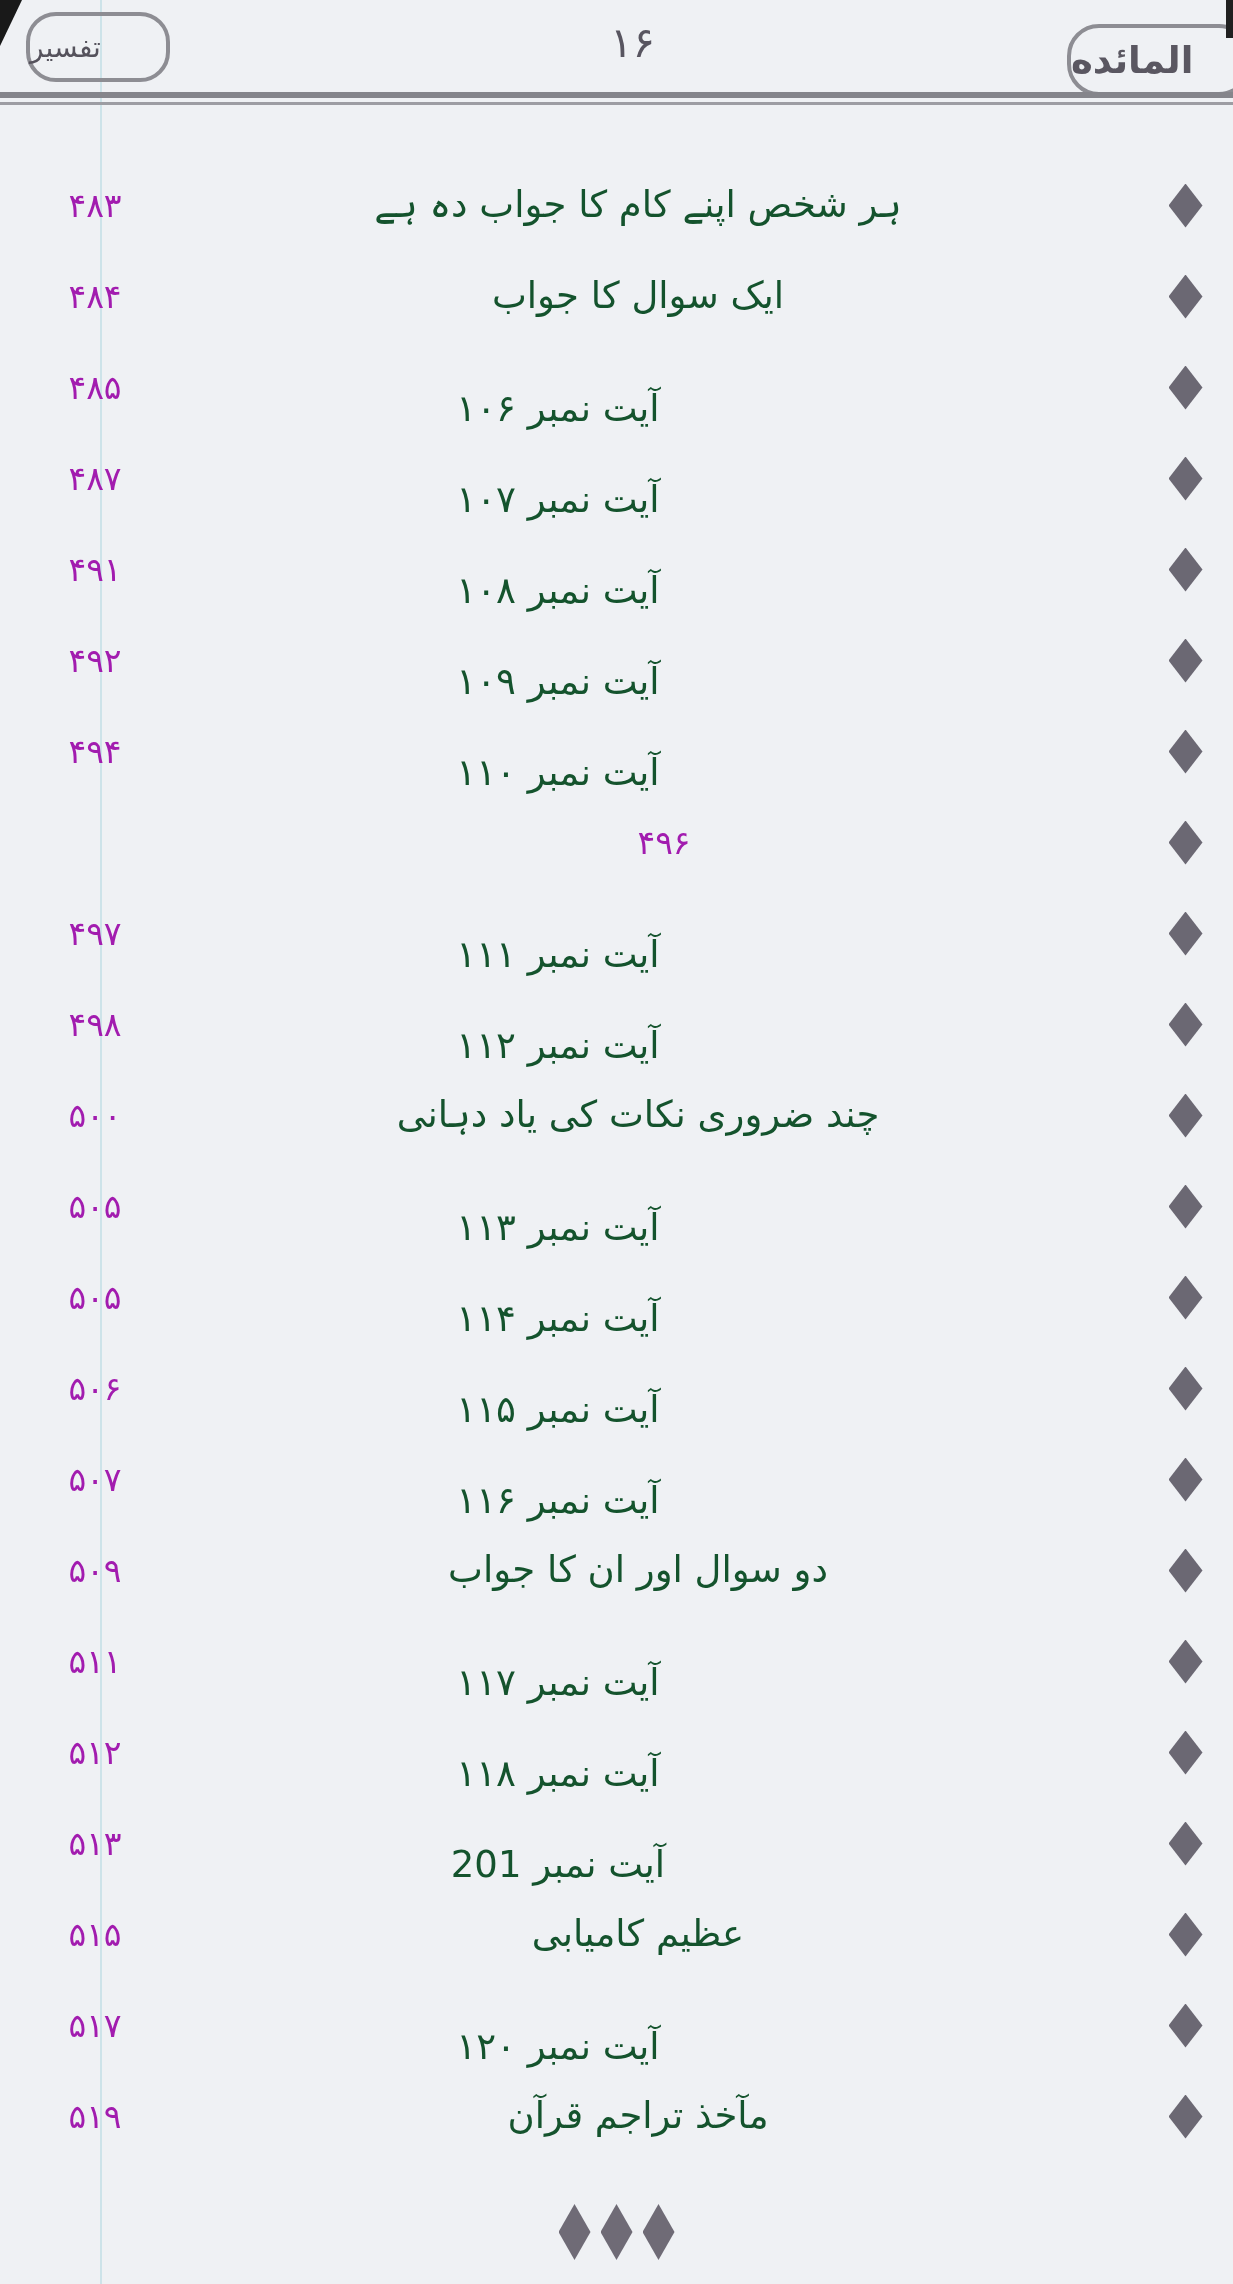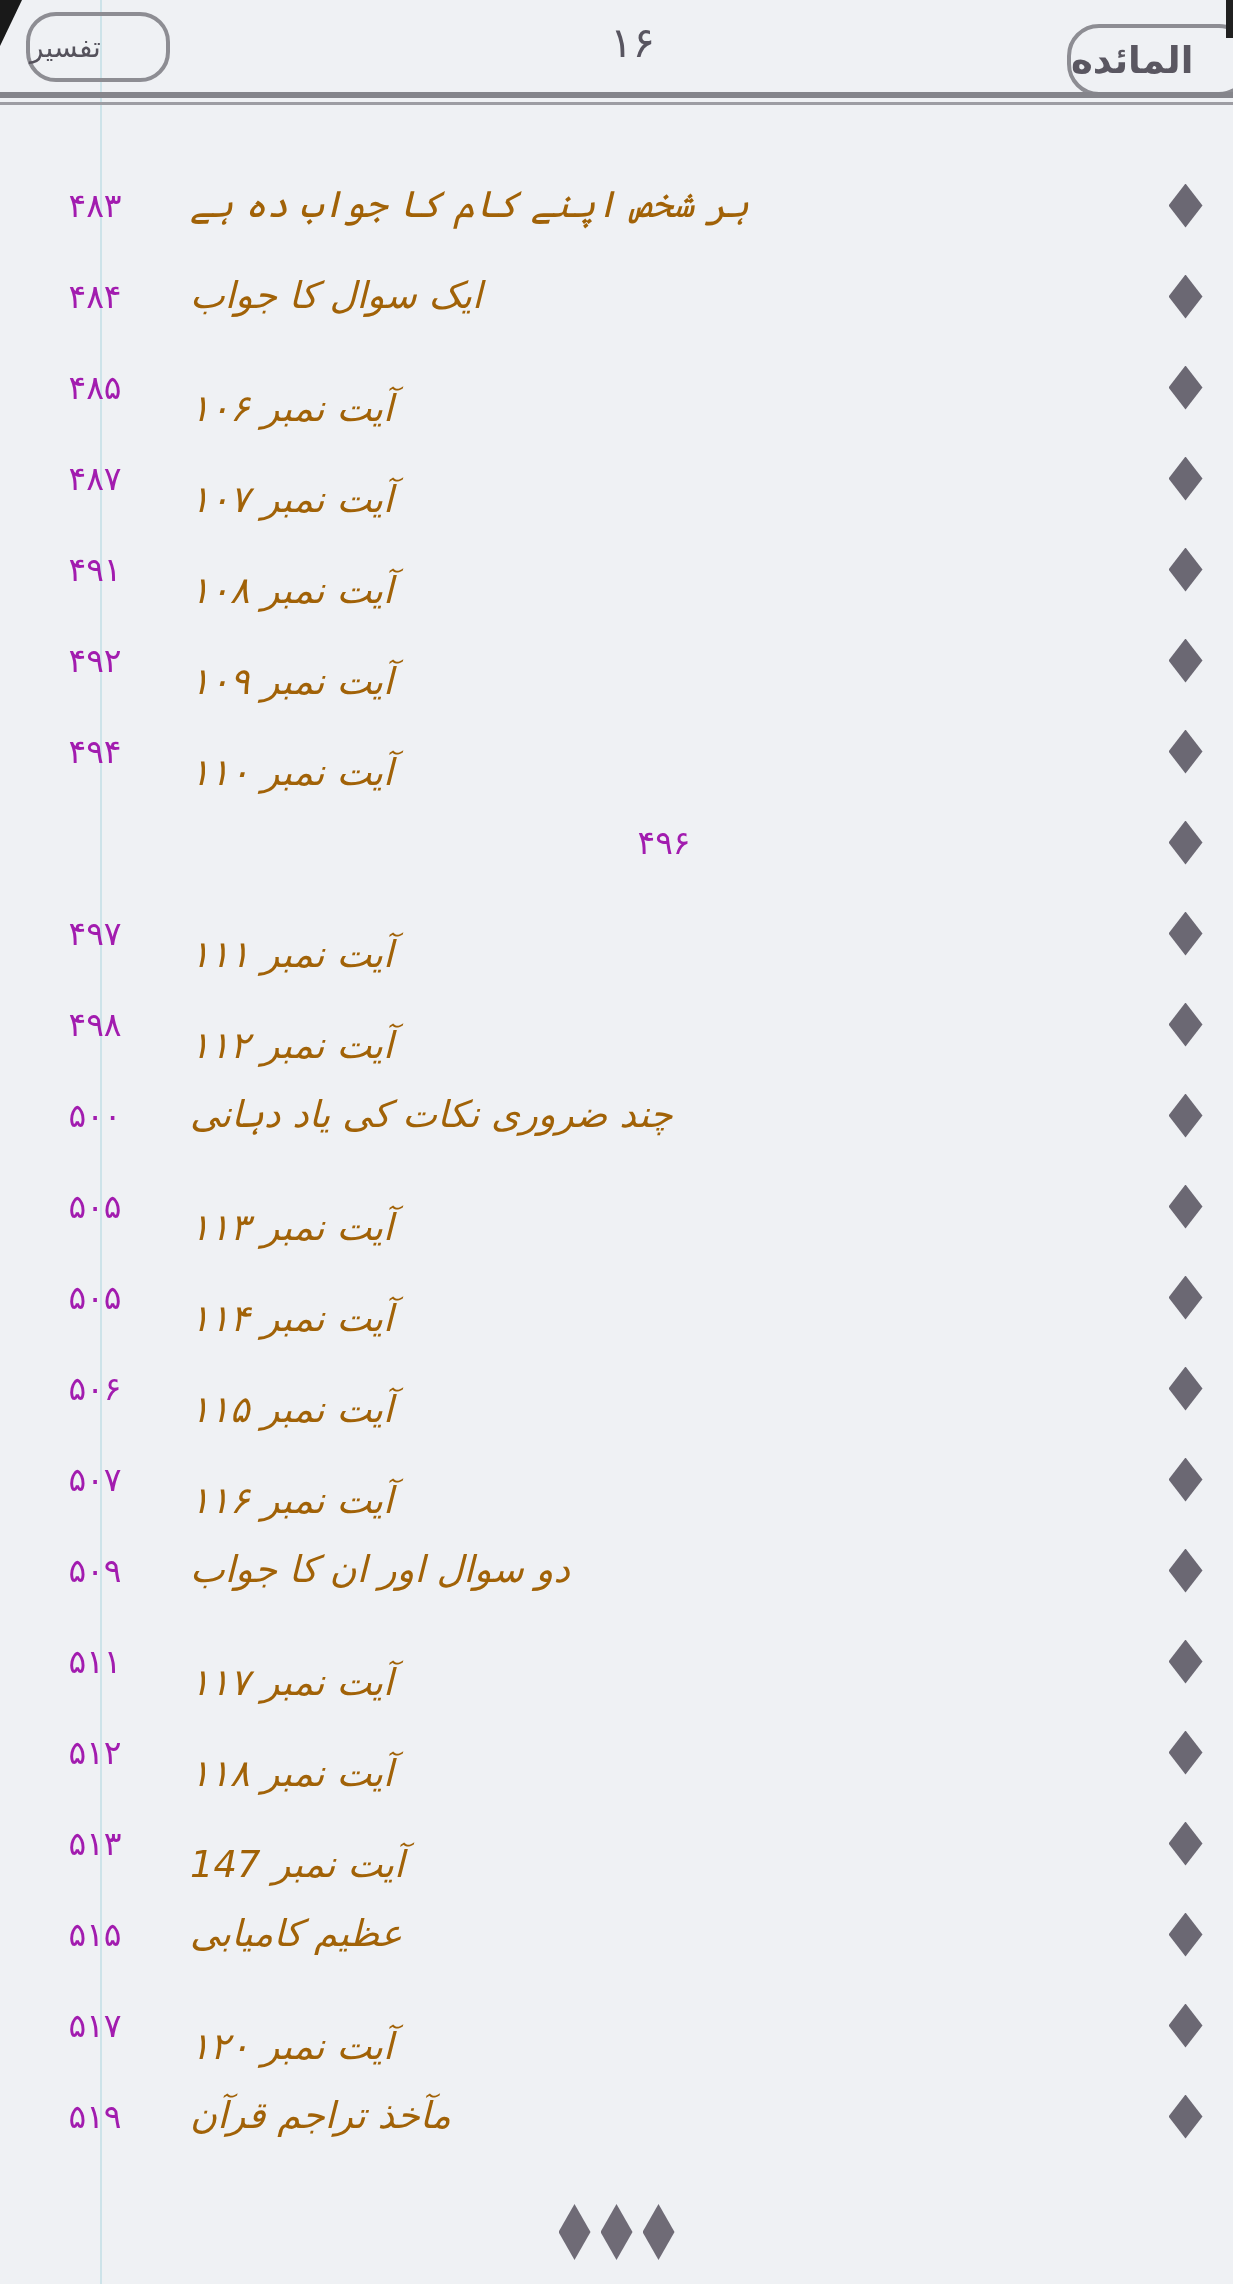--- a/index.html
+++ b/index.html
@@ -29,22 +29,22 @@
   .divider-thick{height:6px;background:#85858b;}
   .divider-gap{height:4px;}
   .divider-thin{height:3px;background:#9d9da3;}
   
   .toc{margin-top:55px;position:relative;z-index:2;}
   .row{display:grid;grid-template-columns:95px 1fr 190px;
     height:91px;align-items:center;}
   .bullet{display:flex;align-items:center;justify-content:center;}
   .diamond{display:block;width:34px;height:44px;background:#6b6873;
     clip-path:polygon(50% 0,100% 50%,50% 100%,0 50%);}
-  .title{font-size:37px;color:#a16207;text-align:left;line-height:1.1;
-    white-space:nowrap;font-style:italic;}
+  .title{font-size:37px;color:#14532d;text-align:center;line-height:1.1;
+    white-space:nowrap;}
   .row.topic .title{padding-right:52px;}
   .row.ayat .title{padding-right:212px;margin-top:44px;}
   .pagenum{font-size:33px;color:#a21caf;text-align:center;direction:ltr;}
   
   footer{margin-top:42px;display:flex;justify-content:center;gap:10px;
     position:relative;z-index:2;}
   .end-diamond{display:block;width:32px;height:56px;background:#6f6b76;
     clip-path:polygon(50% 0,100% 50%,50% 100%,0 50%);}
 </style>
 </head>
@@ -213,21 +213,21 @@
         <span class="diamond"></span>
       </div>
       <div class="title">آیت نمبر ۱۱۸</div>
       <div class="pagenum">۵۱۲</div>
     </div>
 
     <div class="row ayat">
       <div class="bullet">
         <span class="diamond"></span>
       </div>
-      <div class="title">آیت نمبر 147</div>
+      <div class="title">آیت نمبر 201</div>
       <div class="pagenum">۵۱۳</div>
     </div>
 
     <div class="row topic">
       <div class="bullet">
         <span class="diamond"></span>
       </div>
       <div class="title">عظیم کامیابی</div>
       <div class="pagenum">۵۱۵</div>
     </div>

